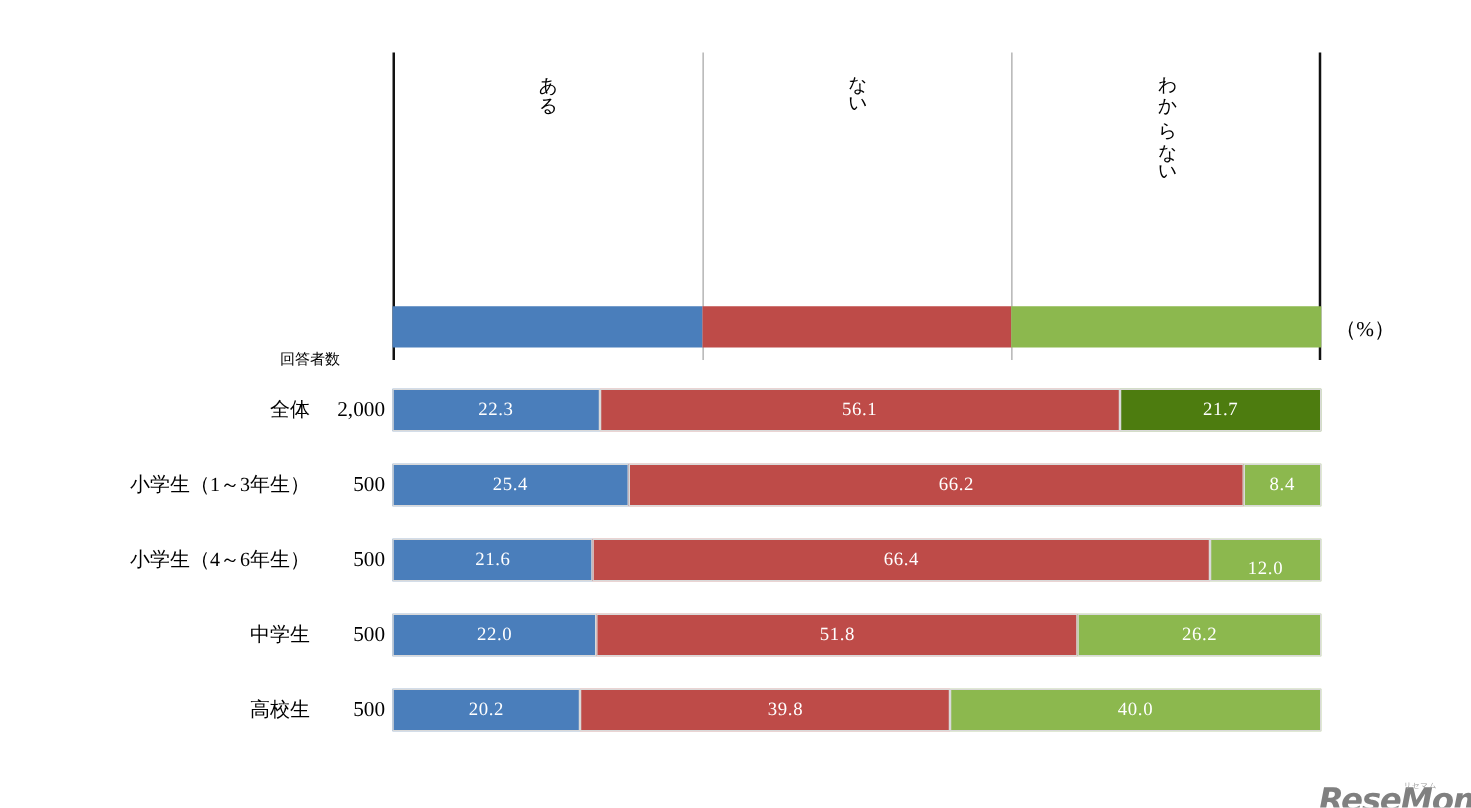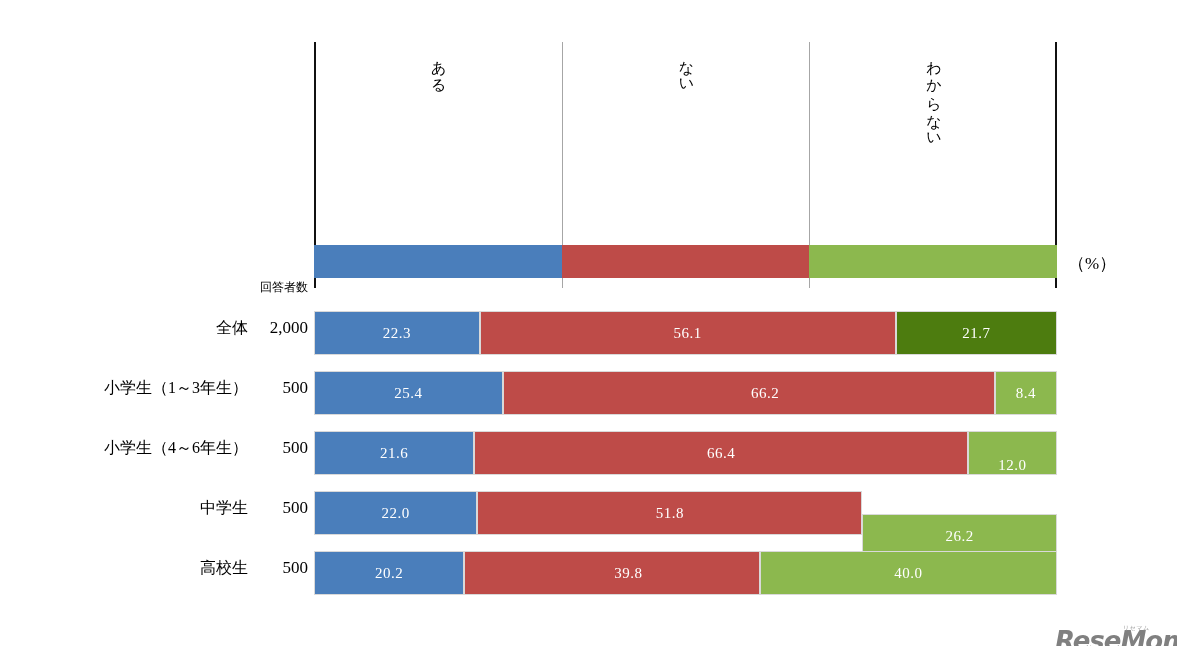--- a/index.html
+++ b/index.html
@@ -88,21 +88,21 @@
     font-size: 17px;
     color: #000;
   }
 
   
   .count-header {
     position: absolute;
     left: 188px;
     top: 279px;
     width: 120px;
-    text-align: right;
+    text-align: center;
     font-family: "DejaVu Sans", "Liberation Sans", sans-serif;
     font-size: 12px;
     color: #000;
   }
 
   
   .rows {
     position: absolute;
     left: 0;
     top: 305px;
@@ -133,21 +133,21 @@
     font-family: "Liberation Serif", "DejaVu Serif", serif;
     font-size: 17px;
     color: #000;
     white-space: nowrap;
   }
   .row-bar {
     position: absolute;
     left: 314px;
     top: 6px;
     width: 743px;
-    height: 44px;
+    height: 34px;
     display: flex;
   }
   .seg {
     height: 100%;
     box-sizing: border-box;
     border: 1px solid #d9d9d9;
     display: flex;
     align-items: center;
     justify-content: center;
     overflow: hidden;
@@ -269,21 +269,21 @@
       <div class="row">
         <div class="row-label">中学生</div>
         <div class="row-count">500</div>
         <div class="row-bar">
           <div class="seg" style="width: 163.46px; background: rgb(74, 126, 187);">
             <span class="seg-value">22.0</span>
           </div>
           <div class="seg" style="width: 384.87px; background: rgb(190, 75, 72);">
             <span class="seg-value">51.8</span>
           </div>
-          <div class="seg" style="width: 194.67px; background: rgb(140, 184, 78); margin-top: 23px;">
+          <div class="seg" style="width: 194.67px; background: rgb(140, 184, 78);">
             <span class="seg-value">26.2</span>
           </div>
         </div>
       </div>
       <div class="row">
         <div class="row-label">高校生</div>
         <div class="row-count">500</div>
         <div class="row-bar">
           <div class="seg" style="width: 150.09px; background: rgb(74, 126, 187);">
             <span class="seg-value">20.2</span>

